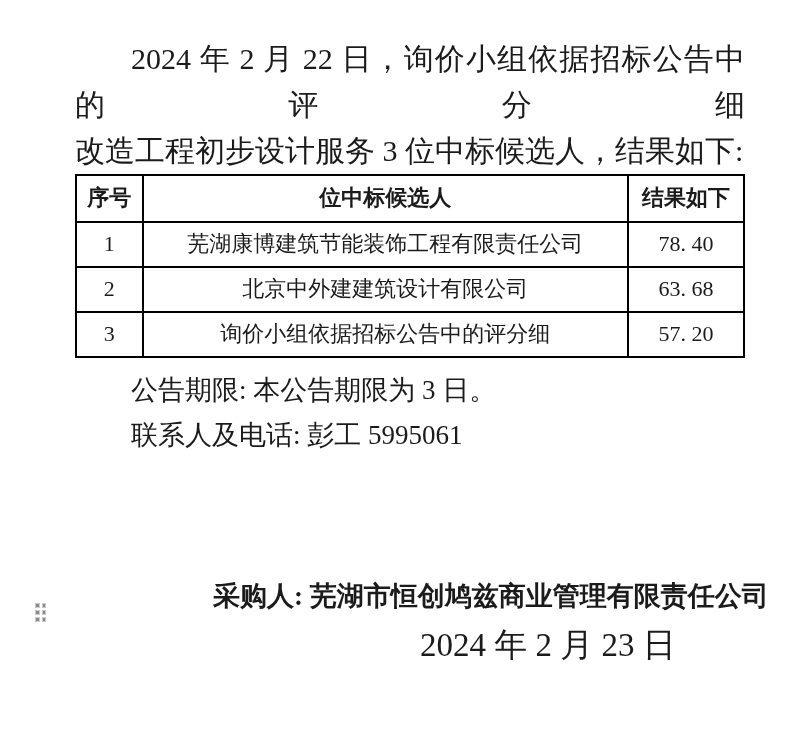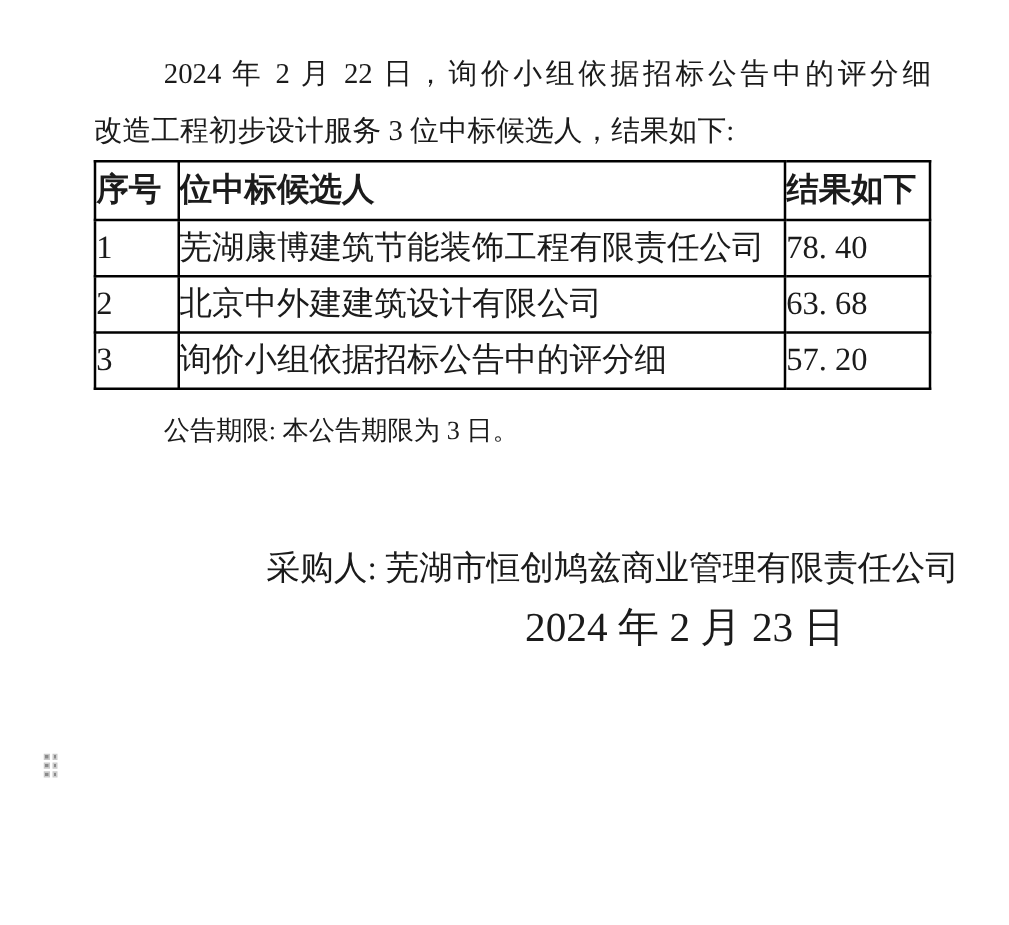--- a/index.html
+++ b/index.html
@@ -11,66 +11,67 @@
     font-family:"Liberation Serif","DejaVu Serif",serif;
     color:#1b1b1b;
   }
   .content {
     position:absolute;
     left:75px; top:36px;
     width:670px;
   }
   p { margin:0; padding:0; }
   .line {
-    font-size:23px;
+    font-size:30px;
     line-height:46px;
     white-space:nowrap;
   }
   .justify {
     white-space:normal;
     text-align:justify;
     text-align-last:justify;
   }
   .indent { text-indent:56px; }
 
   table.result-table {
     border-collapse:collapse;
     width:670px;
     table-layout:fixed;
     margin:0;
   }
   table.result-table th,
   table.result-table td {
     border:2px solid #000000;
-    text-align:left;
+    text-align:center;
     vertical-align:middle;
     padding:0;
-    font-size:26px;
+    font-size:22px;
     line-height:1.1;
     overflow:hidden;
   }
   table.result-table th { font-weight:bold; height:45px; }
   table.result-table td { font-weight:normal; height:43px; }
   .col-no    { width:66px; }
   .col-cand  { width:481px; }
   .col-score { width:115px; }
 
   .notice-block { margin-top:10px; }
   .notice-line {
-    font-size:21px;
+    font-size:27px;
     line-height:45px;
     padding-left:56px;
     white-space:nowrap;
   }
   .purchaser-line {
-    margin-top:65px;
+    margin-top:116px;
     font-size:27px;
     line-height:45px;
     padding-left:138px;
     white-space:nowrap;
+    font-weight:bold;
   }
   .date-line {
     margin-top:4px;
     font-size:33px;
     line-height:45px;
     padding-left:345px;
     white-space:nowrap;
   }
 
   .revision-dots {
@@ -134,19 +135,20 @@
         <tr>
           <td>3</td>
           <td>询价小组依据招标公告中的评分细</td>
           <td>57. 20</td>
         </tr>
       </tbody>
     </table>
 
     <div class="notice-block">
       <p class="notice-line">公告期限: 本公告期限为 3 日。</p>
+      <p class="notice-line">联系人及电话: 彭工 5995061</p>
     </div>
 
     <p class="purchaser-line">采购人: 芜湖市恒创鸠兹商业管理有限责任公司</p>
     <p class="date-line">2024 年 2 月 23 日</p>
 
   </div>
 </div>
 
 </body></html>

